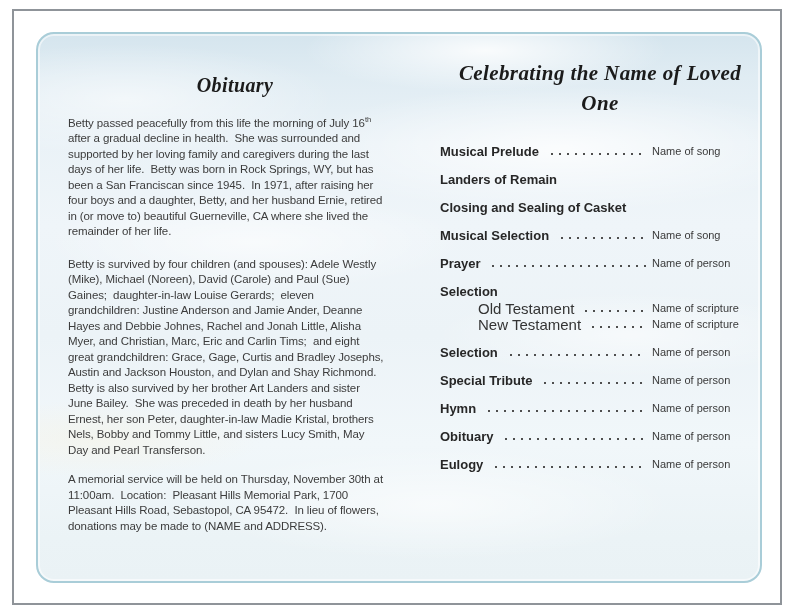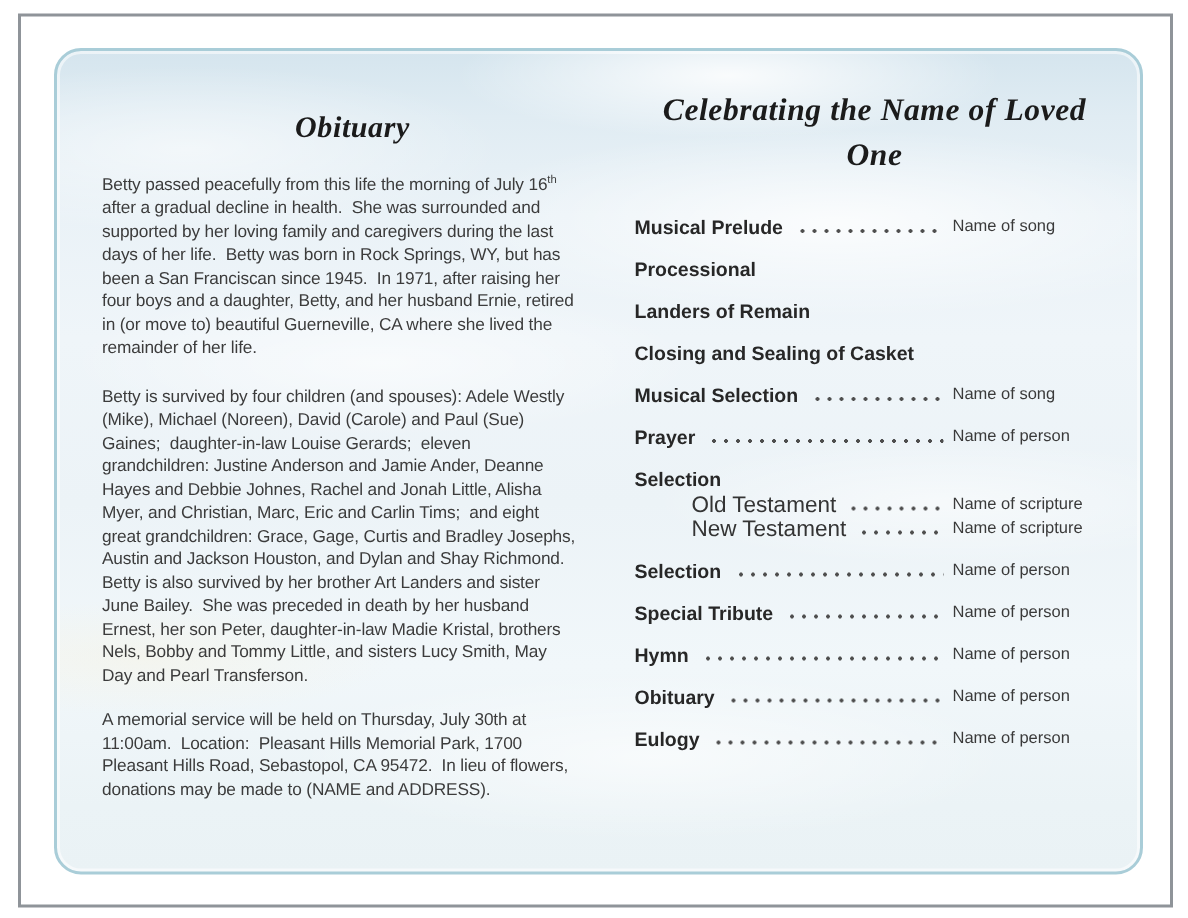--- a/index.html
+++ b/index.html
@@ -22,21 +22,21 @@
       radial-gradient(ellipse 260px 60px at 62% 3%, rgba(255,255,255,0.85), rgba(255,255,255,0) 70%),
       radial-gradient(ellipse 300px 80px at 12% 12%, rgba(255,255,255,0.55), rgba(255,255,255,0) 70%),
       radial-gradient(ellipse 380px 90px at 72% 21%, rgba(255,255,255,0.8), rgba(255,255,255,0) 70%),
       radial-gradient(ellipse 300px 70px at 30% 38%, rgba(255,255,255,0.6), rgba(255,255,255,0) 70%),
       radial-gradient(ellipse 280px 60px at 82% 55%, rgba(255,255,255,0.55), rgba(255,255,255,0) 70%),
       radial-gradient(ellipse 240px 55px at 8% 74%, rgba(247,242,224,0.45), rgba(255,255,255,0) 70%),
       radial-gradient(ellipse 340px 80px at 55% 86%, rgba(255,255,255,0.6), rgba(255,255,255,0) 70%),
       linear-gradient(180deg,#d5e5ee 0%,#e0ecf3 8%,#eaf2f7 20%,#eff5f9 35%,#ecf3f7 55%,#f1f7fa 75%,#ebf3f6 92%,#eaf2f5 100%);
   }
   .col-left{position:absolute;left:30px;top:38px;width:334px;}
-  .col-right{position:absolute;left:385px;top:24px;width:308px;}
+  .col-right{position:absolute;left:402px;top:24px;width:308px;}
   h2{
     font-family:"Liberation Serif","DejaVu Serif",serif;
     font-style:italic;font-weight:700;color:#1b1b1b;
     text-align:center;margin:0;letter-spacing:0.4px;
   }
   .col-left h2{font-size:20px;line-height:26px;margin-bottom:14px;}
   .col-right h2{font-size:21px;line-height:30px;margin-bottom:26px;padding-left:12px;}
   .body-text{
     margin:0;white-space:pre;font-size:11.5px;line-height:15.5px;
     letter-spacing:-0.1px;color:#3c3c3c;
@@ -82,38 +82,35 @@
 grandchildren: Justine Anderson and Jamie Ander, Deanne
 Hayes and Debbie Johnes, Rachel and Jonah Little, Alisha
 Myer, and Christian, Marc, Eric and Carlin Tims;  and eight
 great grandchildren: Grace, Gage, Curtis and Bradley Josephs,
 Austin and Jackson Houston, and Dylan and Shay Richmond.
 Betty is also survived by her brother Art Landers and sister
 June Bailey.  She was preceded in death by her husband
 Ernest, her son Peter, daughter-in-law Madie Kristal, brothers
 Nels, Bobby and Tommy Little, and sisters Lucy Smith, May
 Day and Pearl Transferson.</p>
-    <p class="body-text p3">A memorial service will be held on Thursday, July 30th at
+    <p class="body-text p3">A memorial service will be held on Thursday, November 30th at
 11:00am.  Location:  Pleasant Hills Memorial Park, 1700
 Pleasant Hills Road, Sebastopol, CA 95472.  In lieu of flowers,
 donations may be made to (NAME and ADDRESS).</p>
   </div>
 
   <div class="col-right">
     <h2>Celebrating the Name of Loved One</h2>
 
     <div class="si-row">
       <span class="si-label">Musical Prelude</span>
       <span class="si-leader"></span>
       <span class="si-value">Name of song</span>
     </div>
 
-    <div class="si-row">
-      <span class="si-label">Processional</span>
-    </div>
 
     <div class="si-row">
       <span class="si-label">Landers of Remain</span>
     </div>
 
     <div class="si-row">
       <span class="si-label">Closing and Sealing of Casket</span>
     </div>
 
     <div class="si-row">

